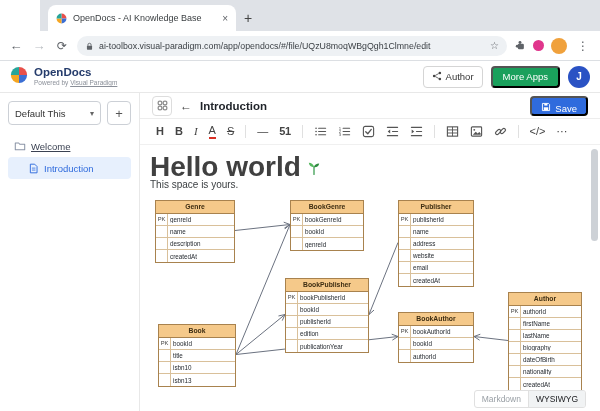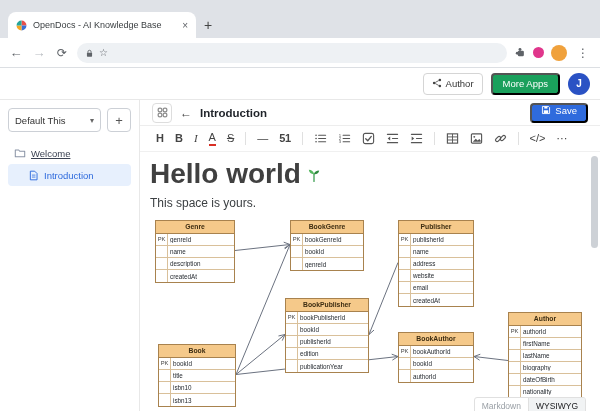--- a/index.html
+++ b/index.html
@@ -1,21 +1,21 @@
 <!DOCTYPE html>
 <html><head>
 <meta charset="utf-8">
 <style>
   * { margin:0; padding:0; box-sizing:border-box; }
   html,body { width:600px; height:411px; overflow:hidden; }
   body { font-family:"Liberation Sans","DejaVu Sans",sans-serif; background:#fff; color:#202124; }
   .window { width:600px; height:411px; position:relative; overflow:hidden; background:#fff; }
 
   
-  .tabstrip { height:38px; background:#dfe2e7; display:flex; align-items:flex-end; padding-left:8px; }
+  .tabstrip { height:31px; background:#dfe2e7; display:flex; align-items:flex-end; padding-left:8px;margin-left:40px; }
   .tab { height:26px; width:188px; background:#fff; border-radius:8px 8px 0 0; display:flex; align-items:center; gap:6px; padding:0 8px; font-size:9px; color:#3c4043; }
   .favicon { width:11px; height:11px; flex:0 0 auto; }
   .tab-title { flex:1; white-space:nowrap; overflow:hidden; text-overflow:ellipsis; }
   .tab-close { font-size:10px; color:#5f6368; cursor:default; }
   .newtab { width:24px; height:24px; display:flex; align-items:center; justify-content:center; font-size:14px; color:#444; margin-bottom:1px; }
 
   .navbar { height:30px; background:#fff; border-bottom:1px solid #dcdfe3; display:flex; align-items:center; padding:0 8px; gap:7px; }
   .nav-ic { font-size:13px; color:#5f6368; width:16px; text-align:center; }
   .nav-ic.disabled { color:#b8bcc1; }
   .nav-ic.reload { font-size:12px; }
@@ -51,35 +51,35 @@
   .tree { margin-top:10px; }
   .tree-item { height:22px; display:flex; align-items:center; gap:5px; font-size:9.5px; color:#3b4252; border-radius:4px; }
   .tree-item.selected { background:#e7f0fd; color:#2f6bdd; }
   .tree-ic { display:flex; align-items:center; }
 
   .main { flex:1; display:flex; flex-direction:column; min-width:0; }
   .dochead { height:26px; border-bottom:1px solid #ededed; display:flex; align-items:center; gap:8px; padding:0 12px; }
   .panel-btn { width:20px; height:20px; border:1px solid #ddd; border-radius:4px; display:flex; align-items:center; justify-content:center; }
   .back-arrow { font-size:12px; color:#444; }
   .doc-title { font-size:11.5px; font-weight:bold; color:#1f2329; }
-  .btn-save { height:20px; display:flex; align-items:flex-start; gap:4px; padding:0 9px; background:#2f6bdd; border-radius:4px; color:#fff; font-size:9.5px; }
+  .btn-save { height:20px; display:flex; align-items:flex-end; gap:4px; padding:0 9px; background:#2f6bdd; border-radius:4px; color:#fff; font-size:9.5px; }
 
   .toolbar { height:26px; border-bottom:1px solid #f0f0f0; display:flex; align-items:center; gap:11px; padding:0 16px; color:#444; }
   .tb-btn { font-size:11px; display:flex; align-items:center; justify-content:center; line-height:1; }
   .tb-div { width:1px; height:13px; background:#e0e0e0; }
   .g-h { font-weight:700; }
   .g-b { font-weight:700; }
   .g-i { font-style:italic; font-family:"Liberation Serif",serif; }
   .g-a { border-bottom:2px solid #d93025; padding-bottom:1px; }
   .g-s { text-decoration:line-through; }
   .g-q { font-weight:700; letter-spacing:-0.5px; }
 
   .content { flex:1; position:relative; padding:10px 0 0 10px; overflow:hidden; background:#fff; }
   .doc-h1 { font-size:28px; font-weight:bold; color:#404040; display:flex; align-items:center; gap:5px; line-height:24px; }
-  .doc-p { font-size:12px; color:#3c4043; margin-top:10px; }
+  .doc-p { font-size:10px; color:#3c4043; margin-top:0; }
 
   
   .diagram { margin-top:8px; position:relative; width:442px; height:205px; }
   .diagram svg.links { position:absolute; left:0; top:0; pointer-events:none; }
   .entity { position:absolute; background:#fff; border:1px solid #a8824e; font-size:6.3px; }
   .entity-hd { height:13px; line-height:12px; background:#f5c98a; border-bottom:1px solid #a8824e; font-weight:bold; font-size:6.8px; text-align:center; color:#3d2d12; overflow:hidden; white-space:nowrap; }
   .entity-row { height:12px; display:flex; align-items:center; border-bottom:1px solid #d9c09a; }
   .entity-row:last-child { border-bottom:0; }
   .pk { width:12px; flex:0 0 12px; text-align:center; font-size:5.8px; color:#444; border-right:1px solid #d9c09a; height:100%; line-height:11px; }
   .fld { padding:0 2px; white-space:nowrap; overflow:hidden; color:#24292f; }
@@ -116,35 +116,50 @@
     <span class="nav-ic">←</span>
     <span class="nav-ic disabled">→</span>
     <span class="nav-ic reload">⟳</span>
     <div class="urlbar">
       <span>
         <svg width="9" height="9" viewBox="0 0 14 14">
             <rect x="3" y="6" width="8" height="6" rx="1" fill="#5f6368"></rect>
             <path d="M4.5 6 V4.5 a2.5 2.5 0 0 1 5 0 V6" fill="none" stroke="#5f6368" stroke-width="1.4"></path>
           </svg>
       </span>
+      <span class="url-text">ai-toolbox.visual-paradigm.com/app/opendocs/#/file/UQzU8moqWBgQgh1Clmne/edit</span>
       <span class="url-star">☆</span>
     </div>
     <span>
       <svg width="12" height="12" viewBox="0 0 14 14">
           <circle cx="7" cy="4" r="1.7" fill="#5f6368"></circle>
           <circle cx="3.8" cy="8.5" r="1.7" fill="#5f6368"></circle>
           <rect x="4.5" y="5.5" width="7" height="6.5" rx="1.5" fill="#5f6368"></rect>
         </svg>
     </span>
     <span class="ext-dot"></span>
     <span class="chrome-avatar"></span>
     <span class="menu-dots">⋮</span>
   </div>
 
   <div class="appbar">
+    <div class="brand">
+      <span>
+        <svg width="18" height="18" viewBox="0 0 20 20">
+            <path d="M10 10 L10 1 A9 9 0 0 1 19 10 Z" fill="#e8504a"></path>
+            <path d="M10 10 L19 10 A9 9 0 0 1 10 19 Z" fill="#3b6fd4"></path>
+            <path d="M10 10 L10 19 A9 9 0 0 1 1 10 Z" fill="#f5a623"></path>
+            <path d="M10 10 L1 10 A9 9 0 0 1 10 1 Z" fill="#27a59a"></path>
+          </svg>
+      </span>
+      <span class="brand-text">
+        <span class="brand-name">OpenDocs</span>
+        <span class="brand-sub"><span>Powered by </span><span class="vendor">Visual Paradigm</span></span>
+      </span>
+    </div>
     <div class="spacer"></div>
     <button class="btn-share">
       <span>
         <svg width="10" height="10" viewBox="0 0 14 14">
             <g fill="#444">
               <circle cx="11" cy="2.8" r="1.8"></circle>
               <circle cx="3" cy="7" r="1.8"></circle>
               <circle cx="11" cy="11.2" r="1.8"></circle>
             </g>
             <g stroke="#444" stroke-width="1.1">

